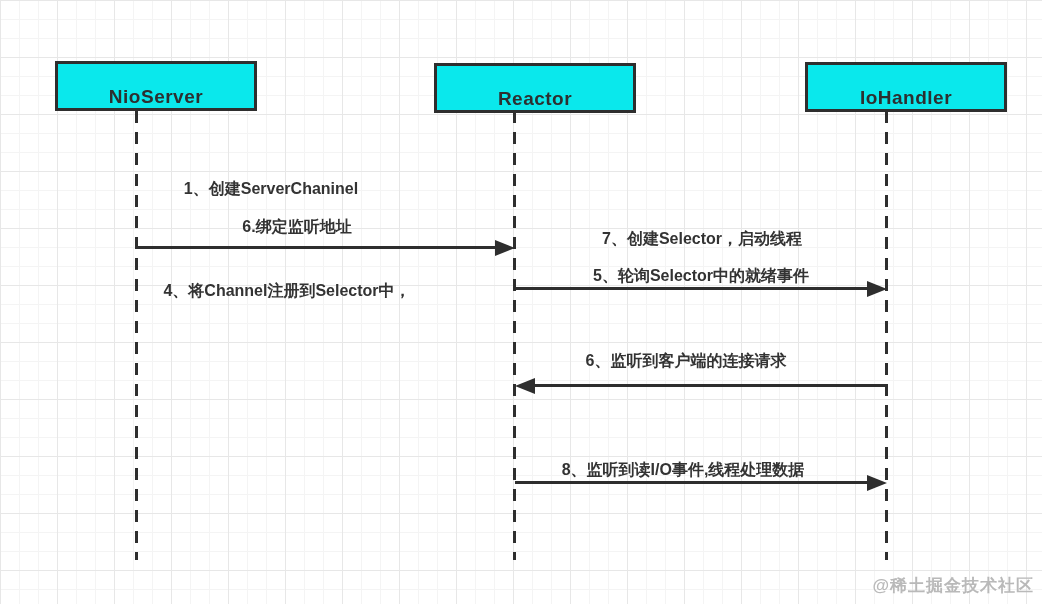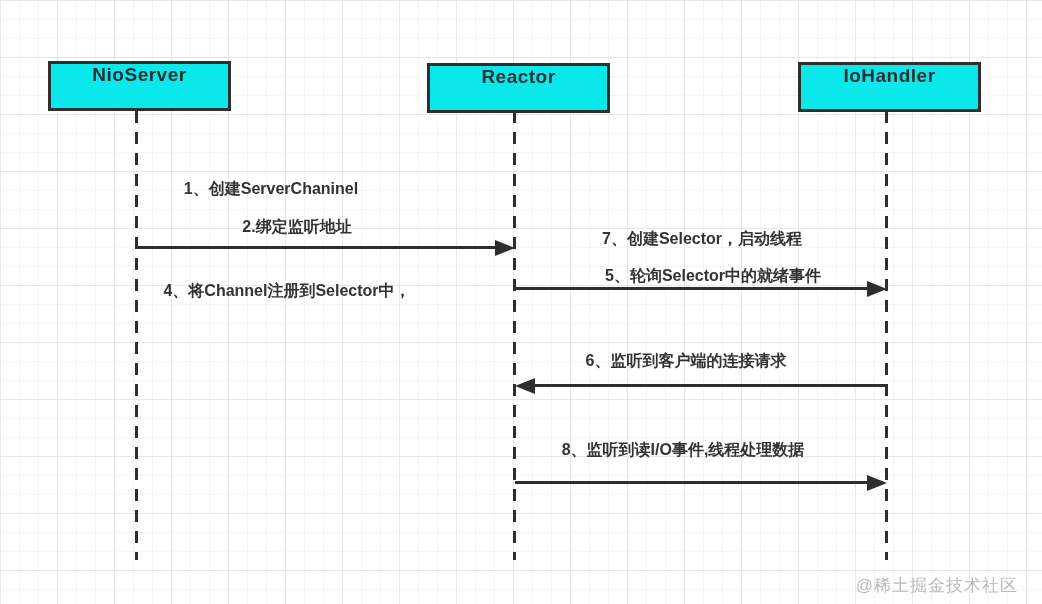--- a/index.html
+++ b/index.html
@@ -18,32 +18,33 @@
       linear-gradient(to right, #e7e7e7 1px, transparent 1px),
       linear-gradient(to bottom, #e7e7e7 1px, transparent 1px),
       linear-gradient(to right, #f4f4f4 1px, transparent 1px),
       linear-gradient(to bottom, #f4f4f4 1px, transparent 1px);
     background-size: 57px 57px, 57px 57px, 19px 19px, 19px 19px;
   }
 
   
   .actor {
     position: absolute;
-    width: 183px;
+    width: 202px;
     height: 50px;
     background: #0ae8ec;
     border: 3px solid #2e2e2e;
     box-sizing: border-box;
     display: flex;
-    align-items: flex-start;
+    align-items: flex-end;
     justify-content: center;
     font-size: 19px;
     font-weight: bold;
     color: #2d2f30;
     letter-spacing: 0.5px;
+    margin-left: 7px;
   }
   .actor-nioserver { left: 48px;  top: 61px; }
   .actor-reactor   { left: 427px; top: 63px; }
   .actor-iohandler { left: 798px; top: 62px; }
 
   
   .lifeline {
     position: absolute;
     width: 3px;
     top: 111px;
@@ -90,32 +91,33 @@
     transform: translateX(-50%);
     white-space: nowrap;
     font-size: 16px;
     font-weight: bold;
     color: #333333;
   }
   .msg-1 { left: 271px; top: 179px; }
   .msg-2 { left: 297px; top: 217px; }
   .msg-3 { left: 702px; top: 229px; }
   .msg-4 { left: 287px; top: 280px; text-align: left; line-height: 21px; }
-  .msg-5 { left: 701px; top: 266px; margin-left: 12px; }
+  .msg-5 { left: 701px; top: 266px; }
   .msg-6 { left: 686px; top: 351px; }
   .msg-7 { left: 682px; top: 414px; }
-  .msg-8 { left: 683px; top: 440px; }
+  .msg-8 { left: 683px; top: 460px; }
 
   .watermark {
     position: absolute;
-    right: 24px;
+    right: 8px;
     bottom: 7px;
     font-size: 17px;
     color: #b9b9b9;
     letter-spacing: 1px;
+    font-weight: bold;
   }
 </style>
 </head>
 <body>
 
 <div class="canvas">
 
   <div class="actor actor-nioserver">
     <span>NioServer</span>
   </div>
@@ -124,21 +126,21 @@
   </div>
   <div class="actor actor-reactor">
     <span>Reactor</span>
   </div>
 
   <div class="lifeline lifeline-nioserver"></div>
   <div class="lifeline lifeline-reactor"></div>
   <div class="lifeline lifeline-iohandler"></div>
 
   <div class="msg-label msg-1">1、创建ServerChaninel</div>
-  <div class="msg-label msg-2">2.绑定监听地址</div>
+  <div class="msg-label msg-2">6.绑定监听地址</div>
   <div class="msg-label msg-3">7、创建Selector，启动线程</div>
   <div class="msg-label msg-4">
     <div>4、将Channel注册到Selector中，</div>
   </div>
   <div class="msg-label msg-5">5、轮询Selector中的就绪事件</div>
   <div class="msg-label msg-6">6、监听到客户端的连接请求</div>
   <div class="msg-label msg-8">8、监听到读I/O事件,线程处理数据</div>
 
   <div class="arrow to-right arrow-1">
     <span class="shaft"></span>

